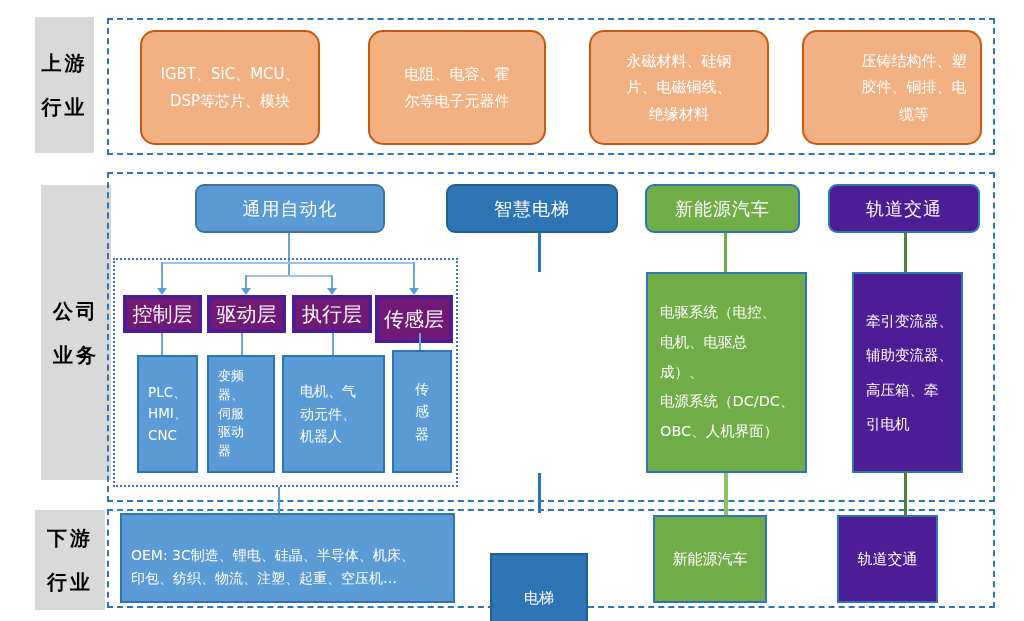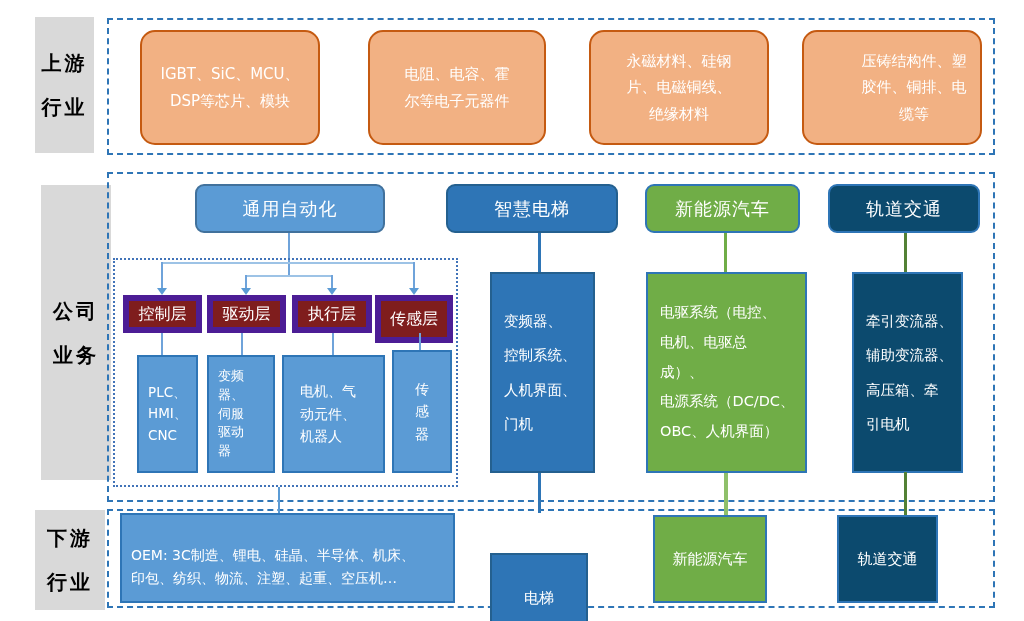--- a/index.html
+++ b/index.html
@@ -16,24 +16,24 @@
   
   .obox{background:#F2B183;border:2px solid #C55A11;border-radius:15px;color:#fff;
         display:flex;align-items:center;justify-content:center;text-align:center;
         white-space:pre-line;font-size:15px;line-height:1.75;}
   
   .hbox{border-radius:9px;color:#fff;display:flex;align-items:center;justify-content:center;
         font-size:18px;letter-spacing:1px;}
   .fill-lb{background:#5B9BD5;border:2px solid #41719C;}
   .fill-db{background:#2E75B6;border:2px solid #24608F;}
   .fill-lg{background:#70AD47;border:2px solid #2E75B6;}
-  .fill-dg{background:#0c4a6e;border:2px solid #2E75B6;}
+  .fill-dg{background:#4c1d95;border:2px solid #2E75B6;}
   
-  .layerbox{background:#7f1d1d;border:6px solid #4c1d95;color:#fff;display:flex;align-items:center;
-            justify-content:center;font-size:16px;}
+  .layerbox{background:#701a75;border:4px solid #4c1d95;color:#fff;display:flex;align-items:center;
+            justify-content:center;font-size:20px;}
   .subbox{background:#5B9BD5;border:2px solid #2E75B6;color:#fff;display:flex;align-items:center;
           justify-content:flex-start;text-align:left;white-space:pre-line;font-size:13.5px;
           line-height:1.6;padding-left:9px;}
   .subbox.center{justify-content:center;padding-left:0;text-align:center;}
   
   .cbox{color:#fff;display:flex;align-items:center;text-align:left;white-space:pre-line;
         font-size:14.5px;line-height:2.35;padding-left:12px;padding-right:4px;}
   
   .bbox{color:#fff;display:flex;align-items:center;justify-content:center;font-size:15px;}
   .oembox{background:#5B9BD5;border:2px solid #2E75B6;color:#fff;font-size:14px;line-height:1.6;
@@ -112,24 +112,20 @@
 动元件、
 机器人</div>
   <div class="abs subbox center" style="left:392px;top:350px;width:60px;height:123px;font-size:14px;">传
 感
 器</div>
 
   <div class="line" style="left:538px;top:233px;width:3px;height:39px;background:#2E75B6;"></div>
   <div class="line" style="left:724px;top:233px;width:3px;height:39px;background:#70AD47;"></div>
   <div class="line" style="left:904px;top:233px;width:3px;height:40px;background:#538135;"></div>
 
-  <div class="abs cbox fill-db" style="left:490px;top:272px;width:105px;height:201px;">变频器、
-控制系统、
-人机界面、
-门机</div>
   <div class="abs cbox fill-lg" style="left:646px;top:272px;width:161px;height:201px;line-height:2.05;">电驱系统（电控、
 电机、电驱总
 成）、
 电源系统（DC/DC、
 OBC、人机界面）</div>
   <div class="abs cbox fill-dg" style="left:852px;top:272px;width:111px;height:201px;">牵引变流器、
 辅助变流器、
 高压箱、牵
 引电机</div>
 

